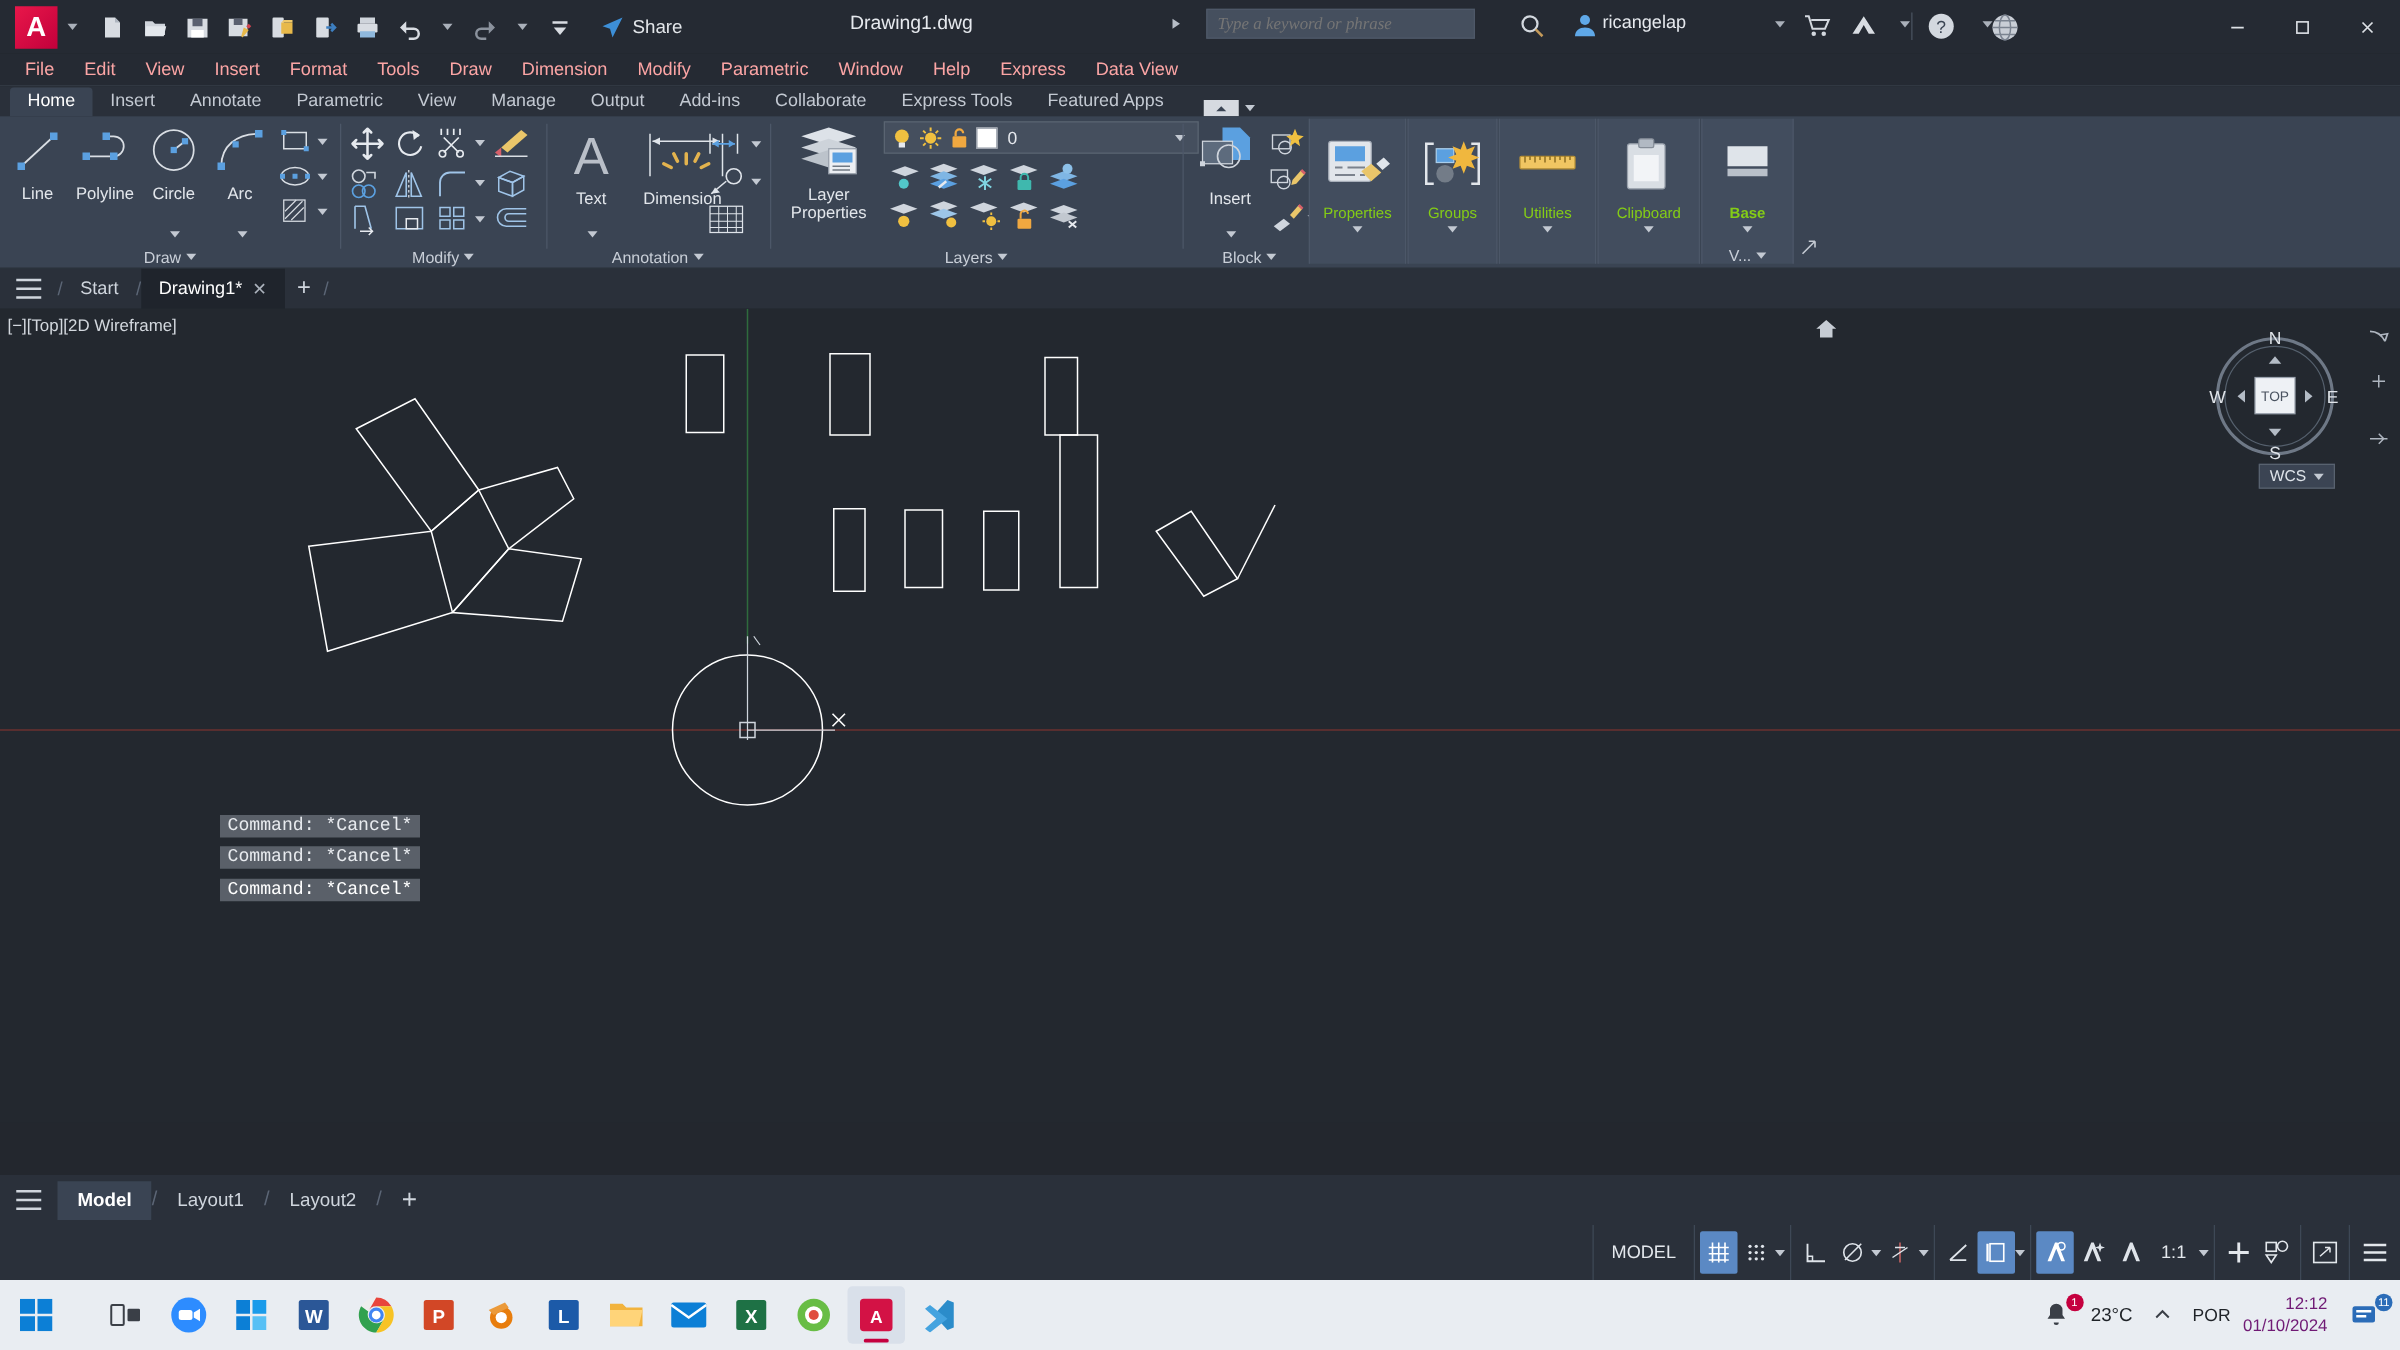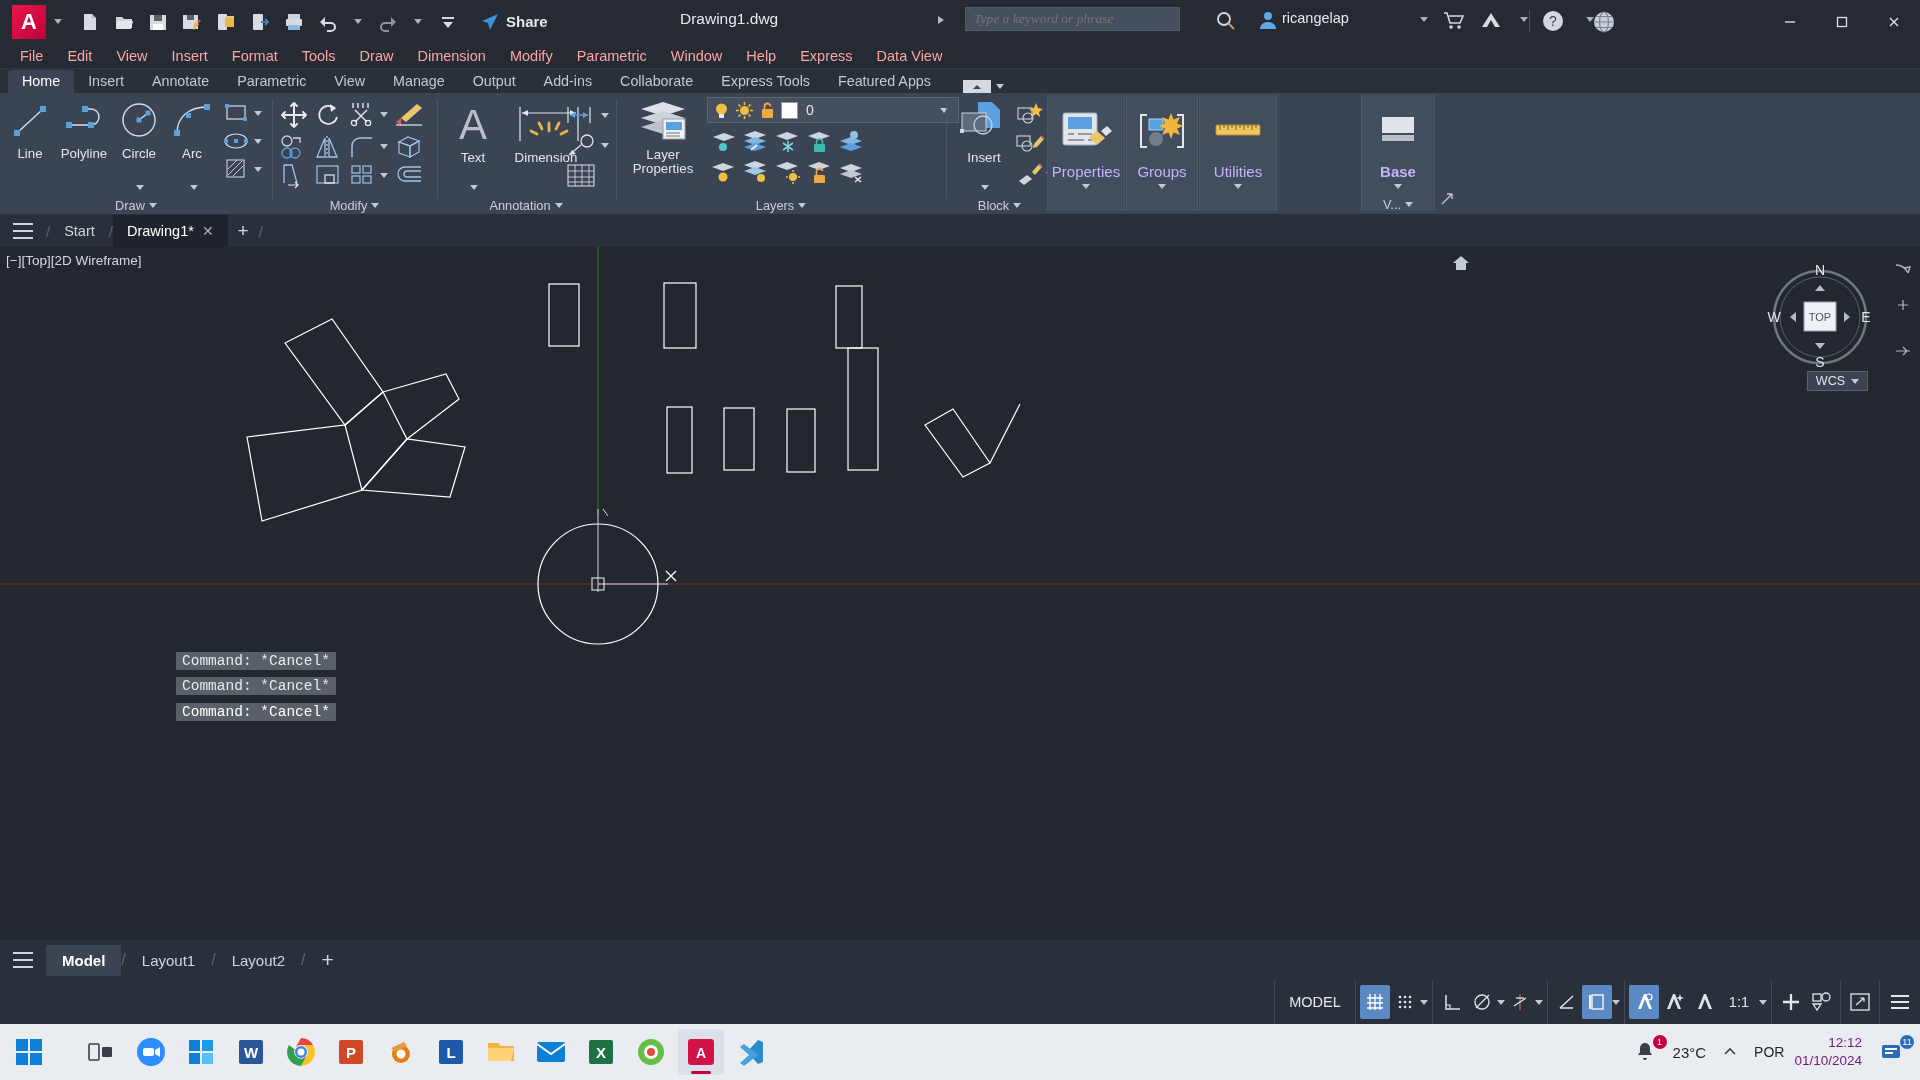--- a/index.html
+++ b/index.html
@@ -19,21 +19,21 @@
     display:flex; align-items:center;
   }
   .acad-logo {
     width:34px; height:34px; margin-left:12px;
     background: linear-gradient(135deg,#e8174a 0%, #c2003b 100%);
     color:#fff; font-weight:bold; font-size:22px;
     display:flex; align-items:center; justify-content:center;
     font-family:"Liberation Sans", sans-serif;
   }
   .tcaret { width:0;height:0;border-left:4px solid transparent;border-right:4px solid transparent;border-top:5px solid #aab0ba; margin:0 8px; }
-  .qat { display:flex; align-items:center; gap:2px; margin-left:4px;font-weight:bold; }
+  .qat { display:flex; align-items:center; gap:2px; margin-left:4px; }
   .qbtn { width:32px;height:32px; display:flex;align-items:center;justify-content:center; cursor:pointer; border-radius:2px;}
   .qbtn svg { display:block; }
   .share { display:flex;align-items:center; gap:6px; margin-left:6px; cursor:pointer; padding:4px 8px;}
   .share span { color:#e3e6ea; font-size:15px; }
   .doctitle { position:absolute; left:680px; top:10px; font-size:15.5px; color:#e6e9ee; }
   .titlearrow { position:absolute; left:935px; top:12px; }
   .searchbox {
     position:absolute; left:965px; top:7px; width:215px; height:24px;
     background:#454f5e; border:1px solid #4e5868;
   }
@@ -97,21 +97,21 @@
     background:#454f5e; border:1px solid #5a6472; display:flex; align-items:center; padding:0 4px; gap:4px;
   }
   .layerno { color:#e6e9ee; font-size:14px; margin-left:4px;}
   .swatch { width:17px;height:17px;background:#ffffff;border:1px solid #8d95a1;}
 
   .grpbtn {
     position:absolute; top:2px; height:116px; width:auto; cursor:pointer;
     background:#424d5e; border-left:1px solid #4c5768; border-right:1px solid #4c5768;
     display:flex; flex-direction:column; align-items:center; justify-content:flex-start; padding-top:14px;
   }
-  .grpbtn .lbl { font-size:15px; color:#c4b5fd; margin-top:6px; }
+  .grpbtn .lbl { font-size:12px; color:#84cc16; margin-top:6px; }
   .grpbtn .gcar { margin-top:4px; }
 
   
   .filetabs {
     position:absolute; left:0; top:215px; width:1920px; height:32px;
     background:#2a303a; display:flex; align-items:center;
   }
   .hamb { width:46px;height:32px;display:flex;align-items:center;justify-content:center;cursor:pointer;}
   .ftab { padding:6px 14px; font-size:14.5px; color:#cfd5dd; cursor:pointer; display:flex;align-items:center;gap:8px;}
   .ftab.active { background:#1f242c; color:#ffffff; height:32px; align-items:center;}
@@ -767,20 +767,29 @@
 
     <div class="grpbtn" style="left:1199px; width:78px;">
       <svg width="62" height="48" viewBox="0 0 62 48">
           <rect x="9" y="16" width="44" height="10" rx="1" fill="#f0c662" stroke="#b89136"></rect>
           <path d="M13 16v5M17 16v3M21 16v5M25 16v3M29 16v5M33 16v3M37 16v5M41 16v3M45 16v5M49 16v3" stroke="#8d6d22" stroke-width="1.2"></path>
         </svg>
       <span class="lbl">Utilities</span>
       <i class="dcar gcar"></i>
     </div>
 
+    <div class="grpbtn" style="left:1278px; width:82px;">
+      <svg width="58" height="48" viewBox="0 0 58 48">
+          <rect x="12" y="6" width="30" height="36" rx="2" fill="#d9dee4" stroke="#9aa2ad"></rect>
+          <rect x="21" y="2" width="12" height="7" rx="1.5" fill="#b1b9c3" stroke="#868e99"></rect>
+          <rect x="17" y="15" width="20" height="21" fill="#f2f4f7"></rect>
+        </svg>
+      <span class="lbl">Clipboard</span>
+      <i class="dcar gcar"></i>
+    </div>
 
     <div class="grpbtn" style="left:1361px; width:74px;font-weight:bold;">
       <svg width="56" height="48" viewBox="0 0 56 48">
           <rect x="12" y="8" width="32" height="16" fill="#dfe4ea"></rect>
           <rect x="12" y="26" width="32" height="6" fill="#b9c0c9"></rect>
         </svg>
       <span class="lbl">Base</span>
       <i class="dcar gcar"></i>
     </div>
     <div class="panel-title" style="left:1361px;width:74px;">

